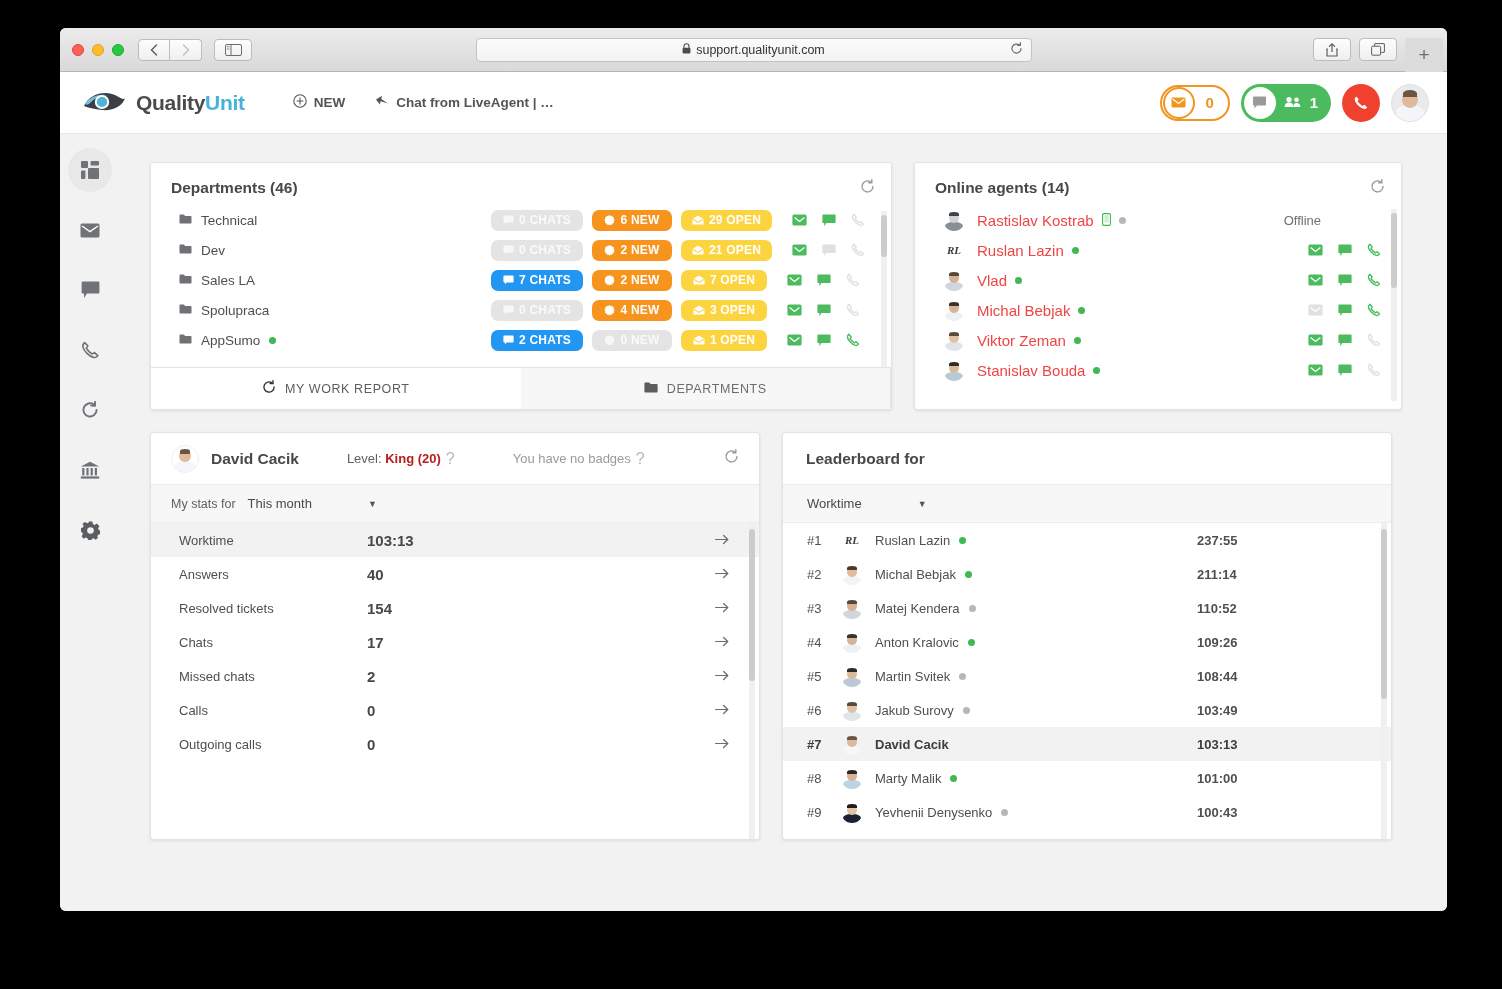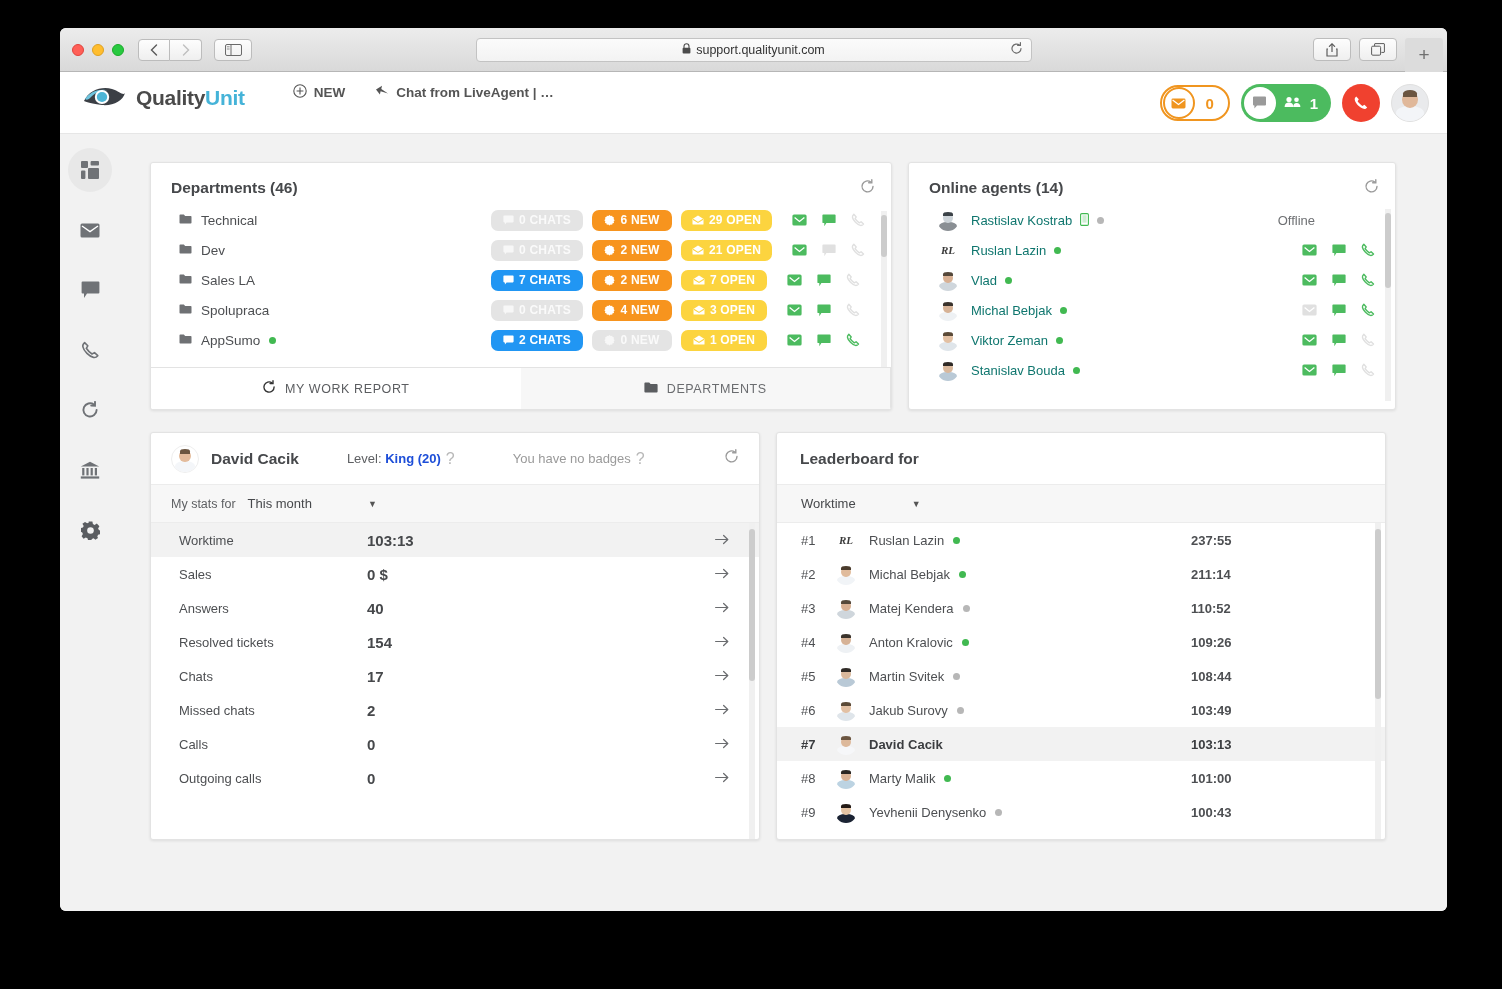--- a/index.html
+++ b/index.html
@@ -68,21 +68,21 @@
     width:38px;height:34px;background:#dcdcdc;
     display:flex;align-items:center;justify-content:center;
     font-size:19px;color:#707070; border-radius:3px 3px 0 0;
   }
 
   
   .app { height: 839px; background:#f2f2f2; position:relative; }
 
   .apptop {
     height: 62px; background:#fff; border-bottom:1px solid #e6e6e6;
-    display:flex; align-items:flex-start; padding:12px 22px;
+    display:flex; align-items:center; padding:12px 22px;
     position:relative;
   }
   .logo { display:flex; align-items:center; gap:10px; }
   .logotext { font-size:21px; font-weight:bold; color:#4a4a4a; letter-spacing:-.3px;}
   .logotext .u { color:#45b3d8; font-weight:bold; }
 
   .topnav { display:flex; align-items:center; gap:30px; margin-left:48px; }
   .topnav-item { display:flex;align-items:center;gap:7px; font-size:13.5px;font-weight:bold;color:#555; }
 
   .topright { position:absolute; right:18px; display:flex;align-items:center;gap:11px; }
@@ -114,21 +114,21 @@
   .sidebar {
     position:absolute; left:0; top:62px; bottom:0; width:60px;
     display:flex; flex-direction:column; align-items:center;
     padding-top:14px; gap:16px;
   }
   .sbitem { width:44px;height:44px;border-radius:50%;display:flex;align-items:center;justify-content:center;}
   .sbitem.active { background:#e8e8e8; }
 
   
   .content { position:absolute; left:60px; right:0; top:62px; bottom:0; padding:28px 36px 0 30px; }
-  .row { display:flex; gap:16px; }
+  .row { display:flex; gap:22px; }
 
   .card {
     background:#fff; border:1px solid #e3e3e3; border-radius:3px;
     box-shadow:0 1px 3px rgba(0,0,0,.09);
     position:relative; overflow:hidden;
   }
   .card-title { font-size:15.5px; font-weight:bold; color:#46484b; padding:16px 20px 8px 20px; }
   .refresh-ic { position:absolute; right:16px; top:16px; color:#9a9a9a; font-size:16px; }
 
   
@@ -157,31 +157,31 @@
   .tabs { position:absolute; left:0; right:0; bottom:0; height:42px; display:flex; border-top:1px solid #e3e3e3;}
   .tab { flex:1; display:flex;align-items:center;justify-content:center; gap:9px;
          font-size:12.5px;color:#5b5d60;letter-spacing:.6px; background:#fff; }
   .tab.inactive { background:#f7f7f7; border-right:1px solid #e3e3e3; color:#6a6c6f;}
 
   
   #agents-card { width:488px; height:248px; }
   #agents-list { height:178px; overflow:hidden; }
   .agent-row { display:flex;align-items:center; height:30px; padding:0 20px 0 28px; }
   .ava { width:22px;height:22px;border-radius:50%; overflow:hidden; flex:none; margin-right:12px; }
-  .agent-name { font-size:13px; color:#0f766e; display:flex;align-items:center;gap:8px; flex:1; }
+  .agent-name { font-size:15px; color:#ef4444; display:flex;align-items:center;gap:8px; flex:1; }
   .offline-lbl { font-size:13px; color:#6e7073; margin-right:60px;}
   .mobile-ic { color:#41b951; font-size:11px; }
 
   
   #stats-card { width:610px; height:408px; }
   .stats-head { height:52px; display:flex; align-items:center; padding:0 20px; border-bottom:1px solid #ececec;}
   .stats-ava { width:28px;height:28px;border-radius:50%;overflow:hidden;margin-right:12px; border:1px solid #eee;}
   .uname { font-size:15.5px;font-weight:bold;color:#46484b; }
   .level { font-size:13px;color:#5d5f62; margin-left:48px; }
-  .level b{color:#1d4ed8;}
+  .level b{color:#b91c1c;}
   .qm { color:#b8b8b8; margin-left:5px; }
   .badges-none{ font-size:13px;color:#9a9a9a; margin-left:58px;}
   .stats-sub { height:38px; background:#f7f7f7; border-bottom:1px solid #ececec;
                display:flex; align-items:center; padding:0 20px; gap:12px; }
   .subtxt { font-size:12.5px; color:#5d5f62; }
   .dropd { font-size:13px;color:#46484b; display:flex;align-items:center; gap:56px;}
   .caret { font-size:9px;color:#555; }
   .stats-rows { height:318px; overflow:hidden; position:relative;}
   .st-row { display:flex;align-items:center; height:34px; padding:0 20px 0 28px; }
   .st-row.hl { background:#f2f2f2; }
@@ -898,27 +898,20 @@
           </div>
           <div class="stats-rows">
               <div class="st-row hl">
                 <span class="st-label">Worktime</span>
                 <span class="st-val">103:13</span>
                 <span class="arrow"><svg width="14" height="11" viewBox="0 0 14 11">
                     <path d="M0.6 5.5 L12.6 5.5 M8.6 1.5 L12.8 5.5 L8.6 9.5" stroke="#6a6c6f" stroke-width="1.2" fill="none" stroke-linecap="round" stroke-linejoin="round"></path>
                   </svg></span>
               </div>
               <div class="st-row">
-                <span class="st-label">Sales</span>
-                <span class="st-val">0 $</span>
-                <span class="arrow"><svg width="14" height="11" viewBox="0 0 14 11">
-                    <path d="M0.6 5.5 L12.6 5.5 M8.6 1.5 L12.8 5.5 L8.6 9.5" stroke="#6a6c6f" stroke-width="1.2" fill="none" stroke-linecap="round" stroke-linejoin="round"></path>
-                  </svg></span>
-              </div>
-              <div class="st-row">
                 <span class="st-label">Answers</span>
                 <span class="st-val">40</span>
                 <span class="arrow"><svg width="14" height="11" viewBox="0 0 14 11">
                     <path d="M0.6 5.5 L12.6 5.5 M8.6 1.5 L12.8 5.5 L8.6 9.5" stroke="#6a6c6f" stroke-width="1.2" fill="none" stroke-linecap="round" stroke-linejoin="round"></path>
                   </svg></span>
               </div>
               <div class="st-row">
                 <span class="st-label">Resolved tickets</span>
                 <span class="st-val">154</span>
                 <span class="arrow"><svg width="14" height="11" viewBox="0 0 14 11">

